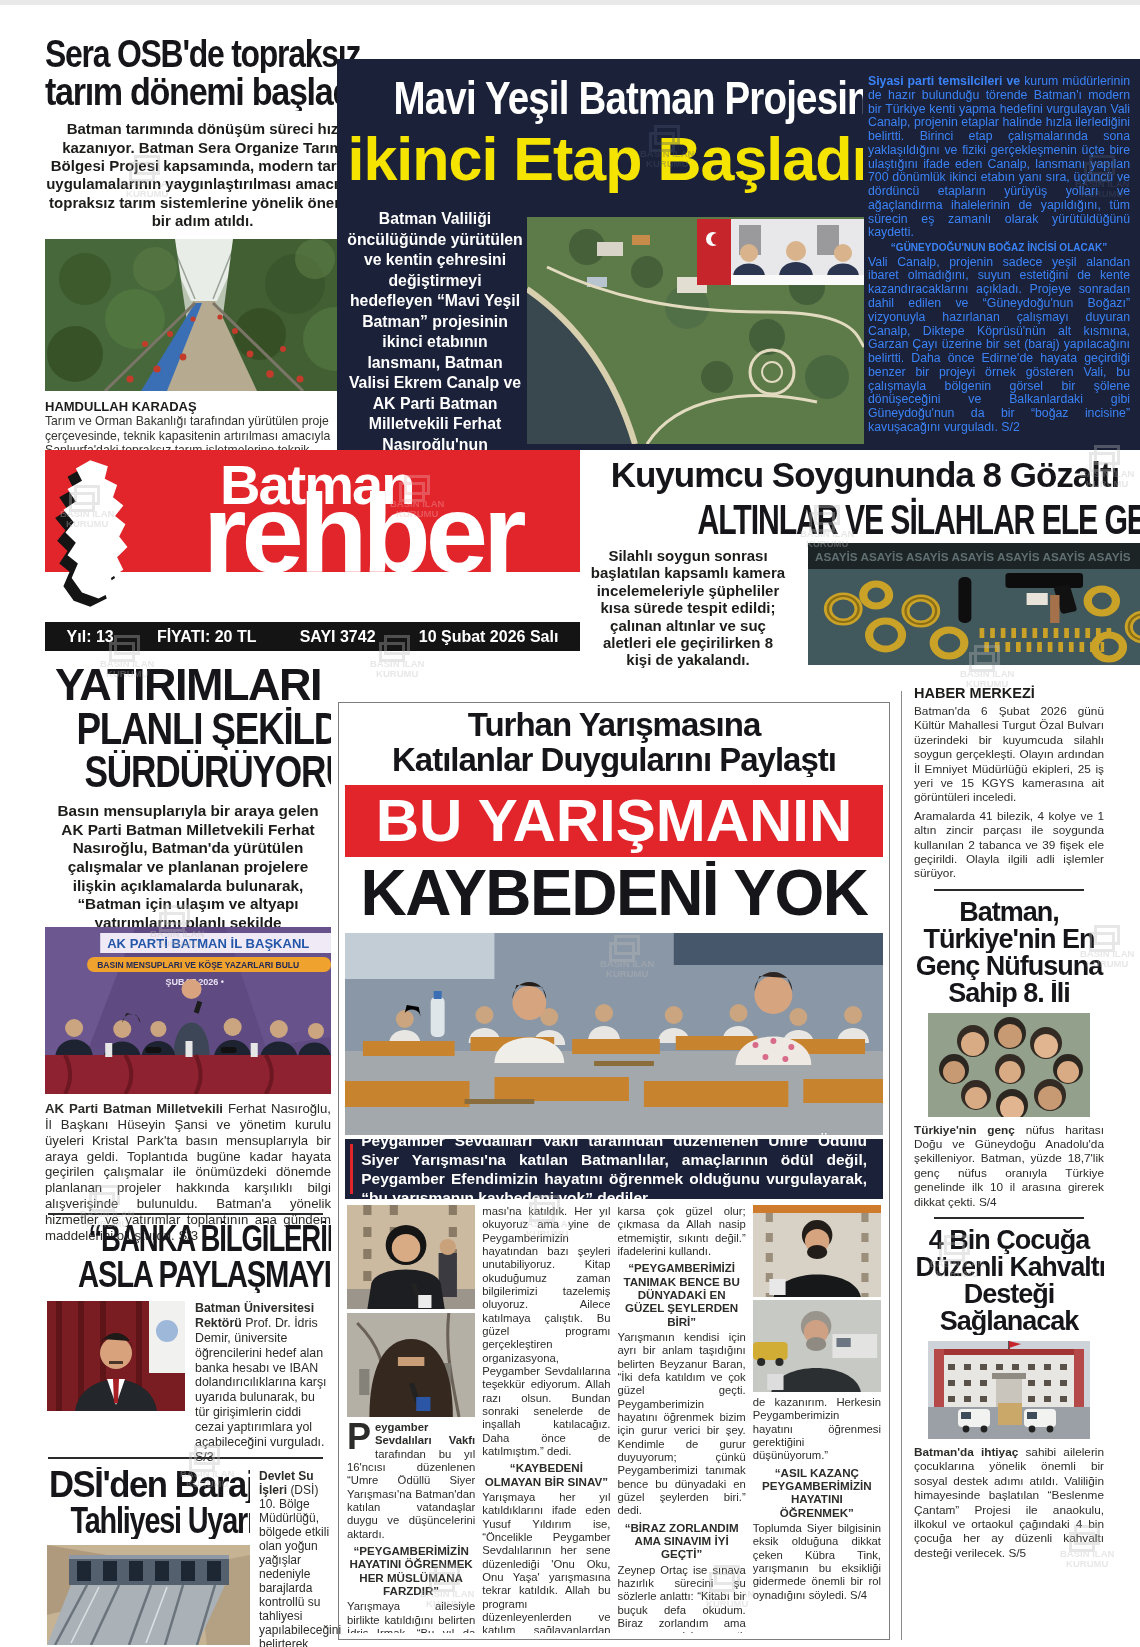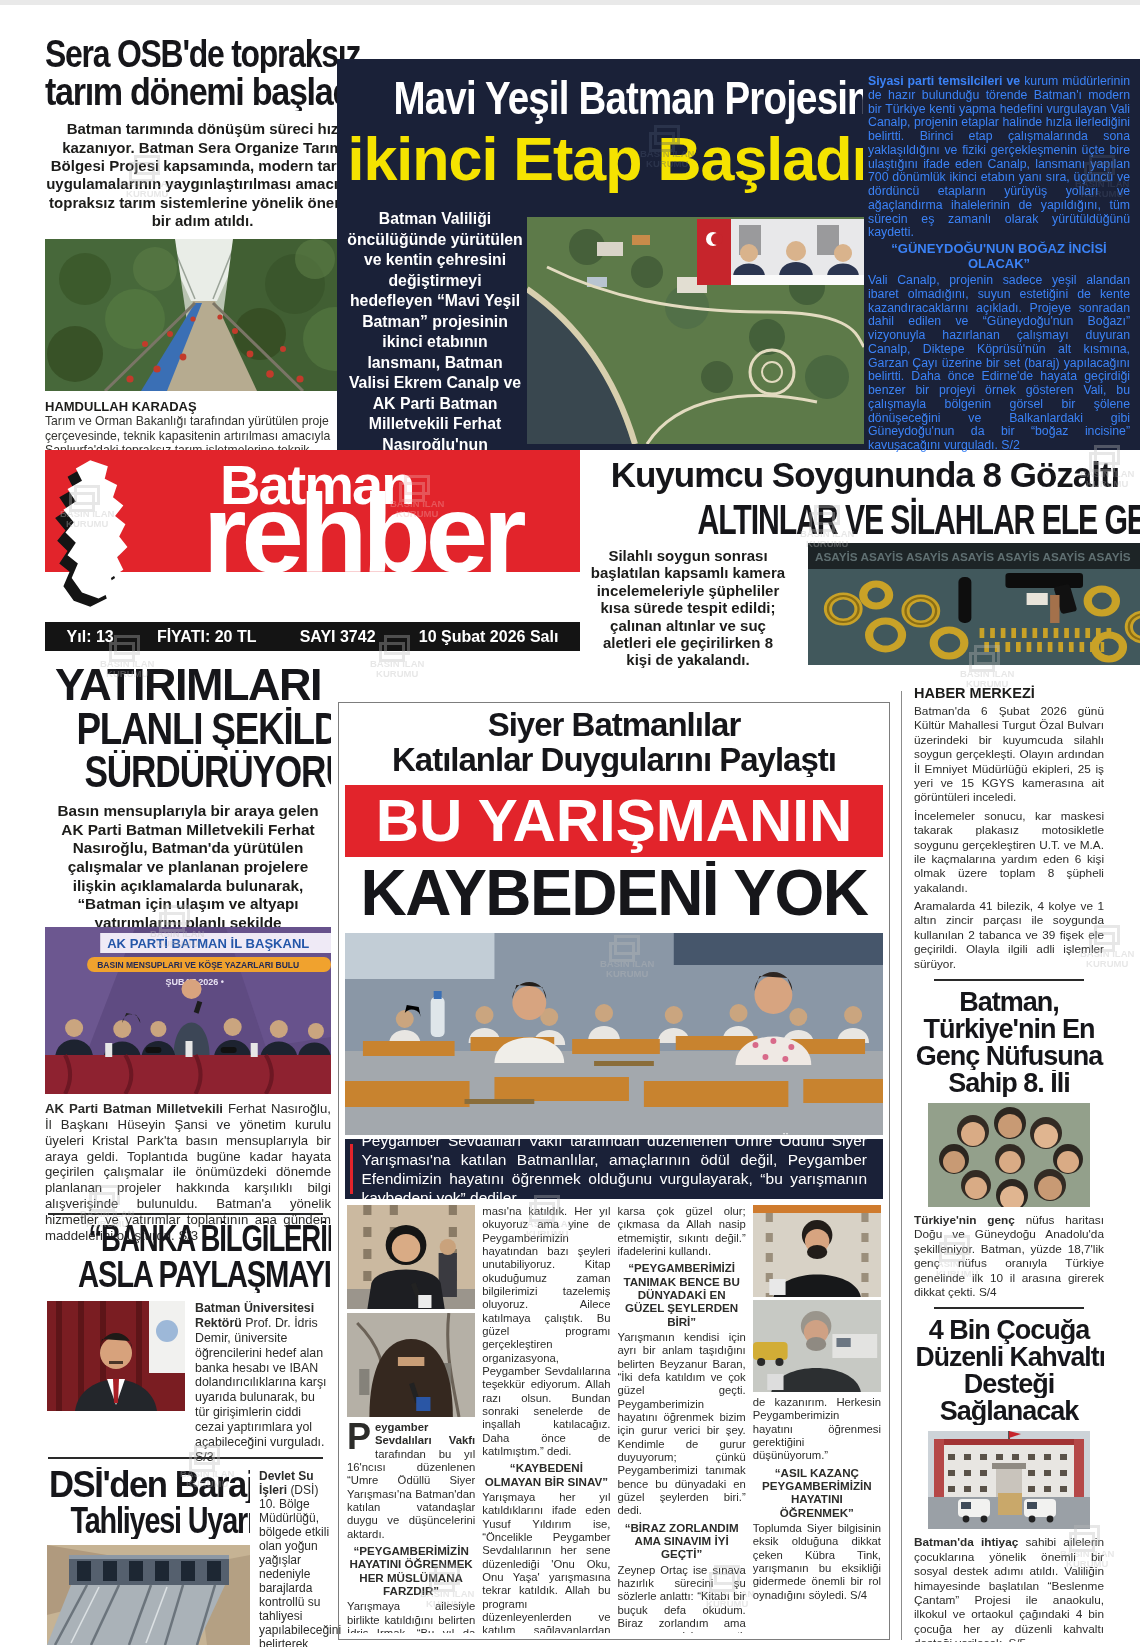--- a/index.html
+++ b/index.html
@@ -31,21 +31,21 @@
   #infobar{left:45px;top:617px;width:535px;height:29px;background:#141414;color:#fff;display:flex;
            align-items:center;justify-content:space-around;font-weight:bold;font-size:16px;padding:0 0;box-sizing:border-box}
   
   #siyer{left:338px;top:697px;width:552px;height:938px;border:1.5px solid #7d7d7d;box-sizing:border-box}
   .cols{position:absolute;left:8px;right:8px;top:502px;bottom:6px;display:flex;gap:7px}
   .col{flex:1;overflow:hidden;font-size:11.3px;line-height:1.18;text-align:justify;color:#2c2c2a}
   .col .sub{font-weight:bold;text-align:center;margin:3px 0;line-height:1.15;font-size:11.6px}
   .dc{float:left;font-size:36px;line-height:.78;font-weight:bold;margin:2px 4px 0 0}
   .capbar{position:absolute;left:6px;right:6px;top:436px;height:60px;background:#1a2138;display:flex;align-items:center}
   .capbar .acc{width:11px;align-self:stretch;background:#e2242b;margin:5px 8px 5px 5px}
-  .capbar .ct{color:#fff;font-weight:normal;font-size:15.5px;line-height:1.23;text-align:justify;padding-right:16px}
+  .capbar .ct{color:#fff;font-weight:bold;font-size:15.5px;line-height:1.23;text-align:justify;padding-right:16px}
   .sub-c{font-weight:bold;text-align:center}
   .rail{position:absolute;left:914px;top:680px;width:190px;height:957px;overflow:hidden}
   .rail .bodytx{font-size:11.8px;line-height:1.22;text-align:justify;color:#2c2c2a}
   .rail .rthr{height:2px;background:#2a2a2a;width:150px;margin:8px auto}
   .railhead{font-weight:bold;letter-spacing:-1px;color:#16161a;text-align:center;line-height:1.0}
 </style>
 </head>
 <body>
 
 <div id="page">
@@ -134,21 +134,21 @@
             <path d="M300,60 C300,42 332,42 332,60 Z"></path>
         </g>
         <circle cx="222" cy="36" r="9" fill="#d9b38c"></circle>
           <circle cx="269" cy="34" r="10" fill="#d9b38c"></circle>
           <circle cx="316" cy="36" r="9" fill="#d9b38c"></circle>
         <rect x="204" y="58" width="133" height="10" fill="#fafafa"></rect>
       </svg>
     </div>
     <div style="position:absolute;left:531px;top:16px;width:262px;color:#3b82f6;font-size:12.3px;line-height:1.12;height:378px;overflow:hidden" class="just">
       <p style="margin:0"><b>Siyasi parti temsilcileri ve</b> <span>kurum müdürlerinin de hazır bulunduğu törende Batman'ı modern bir Türkiye kenti yapma hedefini vurgulayan Vali Canalp, projenin etaplar halinde hızla ilerlediğini belirtti. Birinci etap çalışmalarında sona yaklaşıldığını ve fiziki gerçekleşmenin üçte bire ulaştığını ifade eden Canalp, lansmanı yapılan 700 dönümlük ikinci etabın yanı sıra, üçüncü ve dördüncü etapların yürüyüş yolları ve ağaçlandırma ihalelerinin de yapıldığını, tüm sürecin eş zamanlı olarak yürütüldüğünü kaydetti.</span></p>
-      <div class="sub-c" style="font-size:13px;line-height:1.15;margin:2px 0">“GÜNEYDOĞU'NUN BOĞAZ İNCİSİ OLACAK”</div>
+      <div class="sub-c" style="font-size:10px;line-height:1.15;margin:2px 0">“GÜNEYDOĞU'NUN BOĞAZ İNCİSİ OLACAK”</div>
       <p style="margin:0">Vali Canalp, projenin sadece yeşil alandan ibaret olmadığını, suyun estetiğini de kente kazandıracaklarını açıkladı. Projeye sonradan dahil edilen ve “Güneydoğu'nun Boğazı” vizyonuyla hazırlanan çalışmayı duyuran Canalp, Diktepe Köprüsü'nün alt kısmına, Garzan Çayı üzerine bir set (baraj) yapılacağını belirtti. Daha önce Edirne'de hayata geçirdiği benzer bir projeyi örnek gösteren Vali, bu çalışmayla bölgenin görsel bir şölene dönüşeceğini ve Balkanlardaki gibi Güneydoğu'nun da bir “boğaz incisine” kavuşacağını vurguladı. S/2</p>
     </div>
   </div>
 
   <div class="abs" id="logo">
     <svg class="abs" style="left:6px;top:6px" width="155" height="155" viewBox="0 0 150 150">
       <path d="M38,4 L55,10 52,22 64,28 60,40 70,48 62,58 72,66 66,78 74,88 64,98 70,110 58,118 62,130 46,138 30,132 20,118 26,104 16,96 24,84 14,74 22,64 12,52 24,44 16,32 30,24 24,12 Z" fill="#141414" transform="translate(-8,8)"></path>
       <path d="M38,4 L55,10 52,22 64,28 60,40 70,48 62,58 72,66 66,78 74,88 64,98 70,110 58,118 62,130 46,138 30,132 20,118 26,104 16,96 24,84 14,74 22,64 12,52 24,44 16,32 30,24 24,12 Z" fill="#ffffff"></path>
     </svg>
     <div class="logo-batman">Batman</div>
@@ -310,21 +310,21 @@
           </g>
       </svg>
     </div>
     <div style="position:absolute;left:214px;top:2px;width:74px;font-size:12px;line-height:1.17;color:#2c2c2a">
       <b>Devlet Su İşleri</b>
       <span>(DSİ) 10. Bölge Müdürlüğü, bölgede etkili olan yoğun yağışlar nedeniyle barajlarda kontrollü su tahliyesi yapılabileceğini belirterek Batman'daki vatandaşları uyardı. S/3</span>
     </div>
   </div>
 
   <div class="abs" id="siyer">
-    <div class="fit c hl" style="margin-top:5px;font-size:33px;line-height:1.05;letter-spacing:-1px"><span>Siyer Batmanlılar</span></div>
+    <div class="fit c hl" style="margin-top:5px;font-size:33px;line-height:1.05;letter-spacing:-1px"><span>Turhan Yarışmasına</span></div>
     <div class="fit c hl" style="font-size:33px;line-height:1.05;letter-spacing:-1px"><span>Katılanlar Duygularını Paylaştı</span></div>
     <div class="red-bg fit c" style="position:absolute;left:6px;right:6px;top:82px;height:72px;color:#fff;font-weight:bold;font-size:60px;line-height:72px"><span>BU YARIŞMANIN</span></div>
     <div class="fit c hl" style="position:absolute;left:6px;right:6px;top:158px;font-size:64px;line-height:1.0"><span>KAYBEDENİ YOK</span></div>
     <div class="photo" style="position:absolute;left:6px;right:6px;top:230px;height:202px">
       <svg viewBox="0 0 540 202" preserveAspectRatio="none">
         <rect width="540" height="202" fill="#8a97a6"></rect>
         <rect x="0" y="0" width="150" height="46" fill="#c2cdd6"></rect>
         <rect x="330" y="0" width="210" height="32" fill="#46566b"></rect>
         <rect x="0" y="118" width="540" height="84" fill="#a3a8ad"></rect>
         <g fill="#caa57f">
@@ -471,21 +471,20 @@
           <span>Toplumda Siyer bilgisinin eksik olduğuna dikkat çeken Kübra Tink, yarışmanın bu eksikliği gidermede önemli bir rol oynadığını söyledi. S/4</span>
         </div>
       </div>
     </div>
   </div>
 
   <div class="vrule" style="left:901px;top:686px;height:949px"></div>
   <div class="rail">
     <div style="font-weight:bold;font-size:14.5px;margin-bottom:3px">HABER MERKEZİ</div>
     <p class="bodytx" style="margin:0 0 4px">Batman'da 6 Şubat 2026 günü Kültür Mahallesi Turgut Özal Bulvarı üzerindeki bir kuyumcuda silahlı soygun gerçekleşti. Olayın ardından İl Emniyet Müdürlüğü ekipleri, 25 iş yeri ve 15 KGYS kamerasına ait görüntüleri inceledi.</p>
-    <p class="bodytx" style="margin:0 0 4px">İncelemeler sonucu, kar maskesi takarak plakasız motosikletle soygunu gerçekleştiren U.T. ve M.A. ile kaçmalarına yardım eden 6 kişi olmak üzere toplam 8 şüpheli yakalandı.</p>
     <p class="bodytx" style="margin:0">Aramalarda 41 bilezik, 4 kolye ve 1 altın zincir parçası ile soygunda kullanılan 2 tabanca ve 39 fişek ele geçirildi. Olayla ilgili adli işlemler sürüyor.</p>
     <div class="rthr"></div>
     <div>
       <div class="fit c railhead" style="font-size:27px"><span>Batman,</span></div>
       <div class="fit c railhead" style="font-size:27px"><span>Türkiye'nin En</span></div>
       <div class="fit c railhead" style="font-size:27px"><span>Genç Nüfusuna</span></div>
       <div class="fit c railhead" style="font-size:27px"><span>Sahip 8. İli</span></div>
       <div class="photo" style="width:162px;height:104px;margin:6px auto">
         <svg viewBox="0 0 162 104" preserveAspectRatio="none">
           <rect width="162" height="104" fill="#93a08b"></rect>

